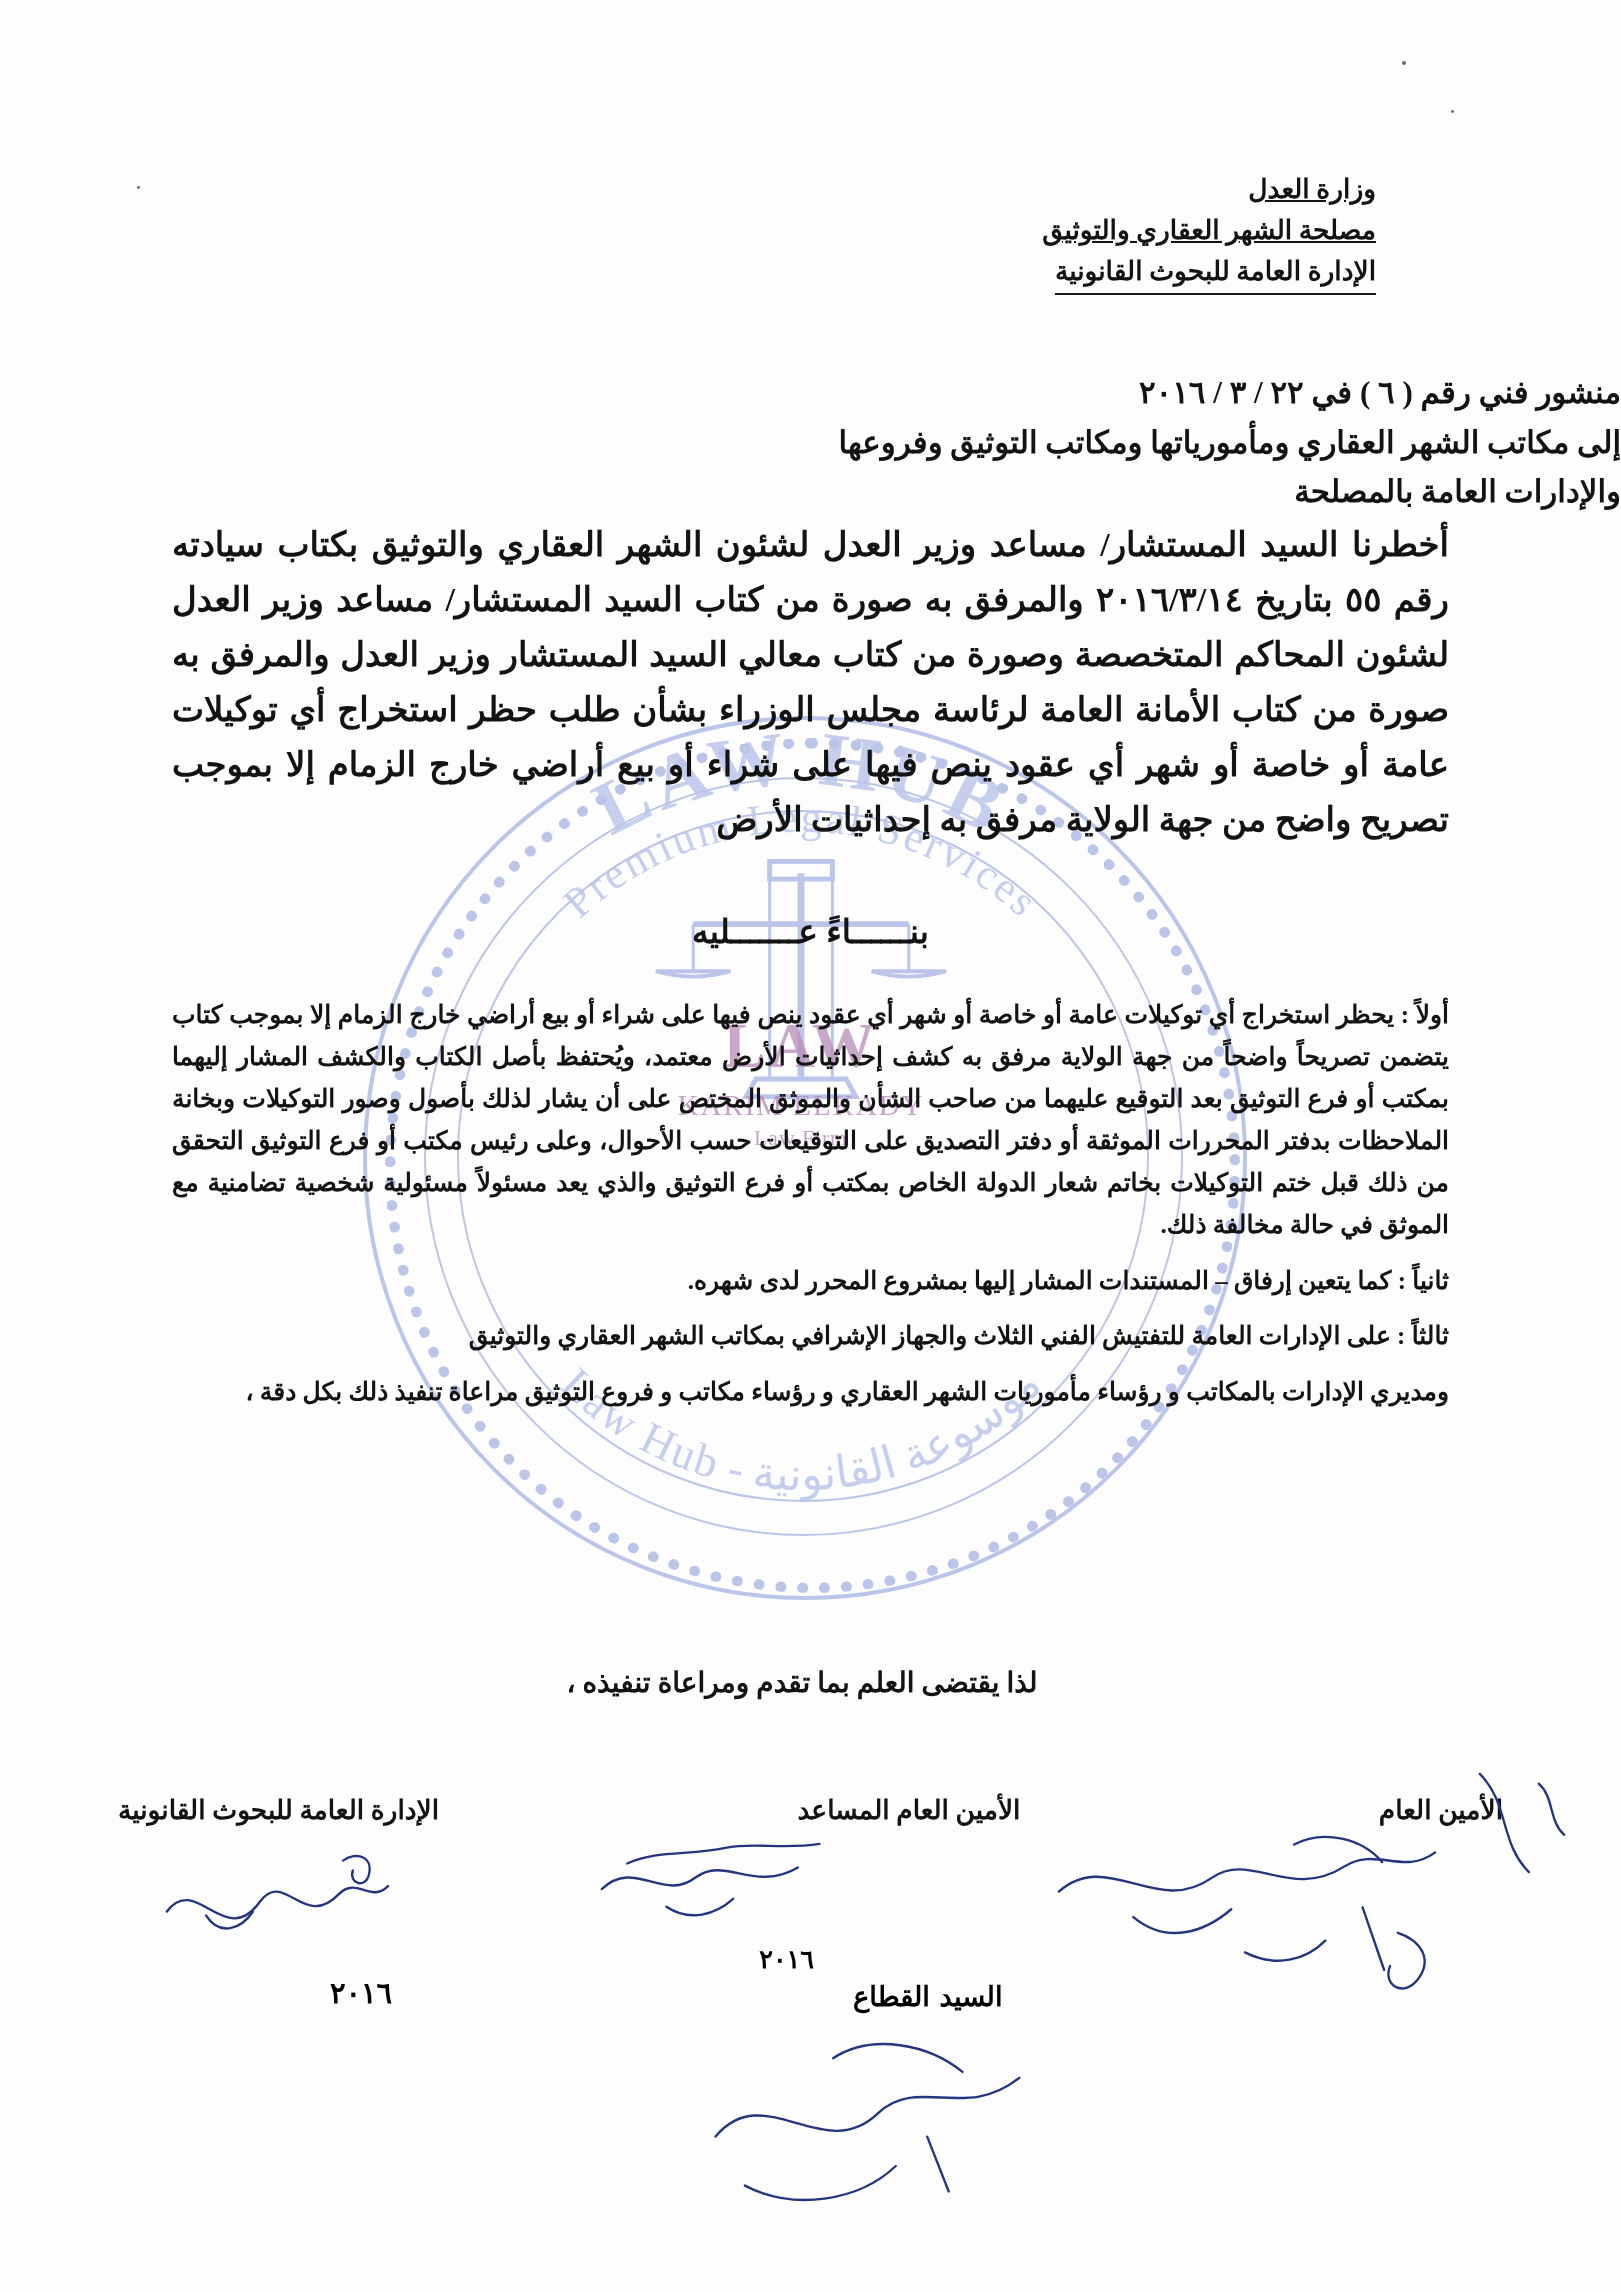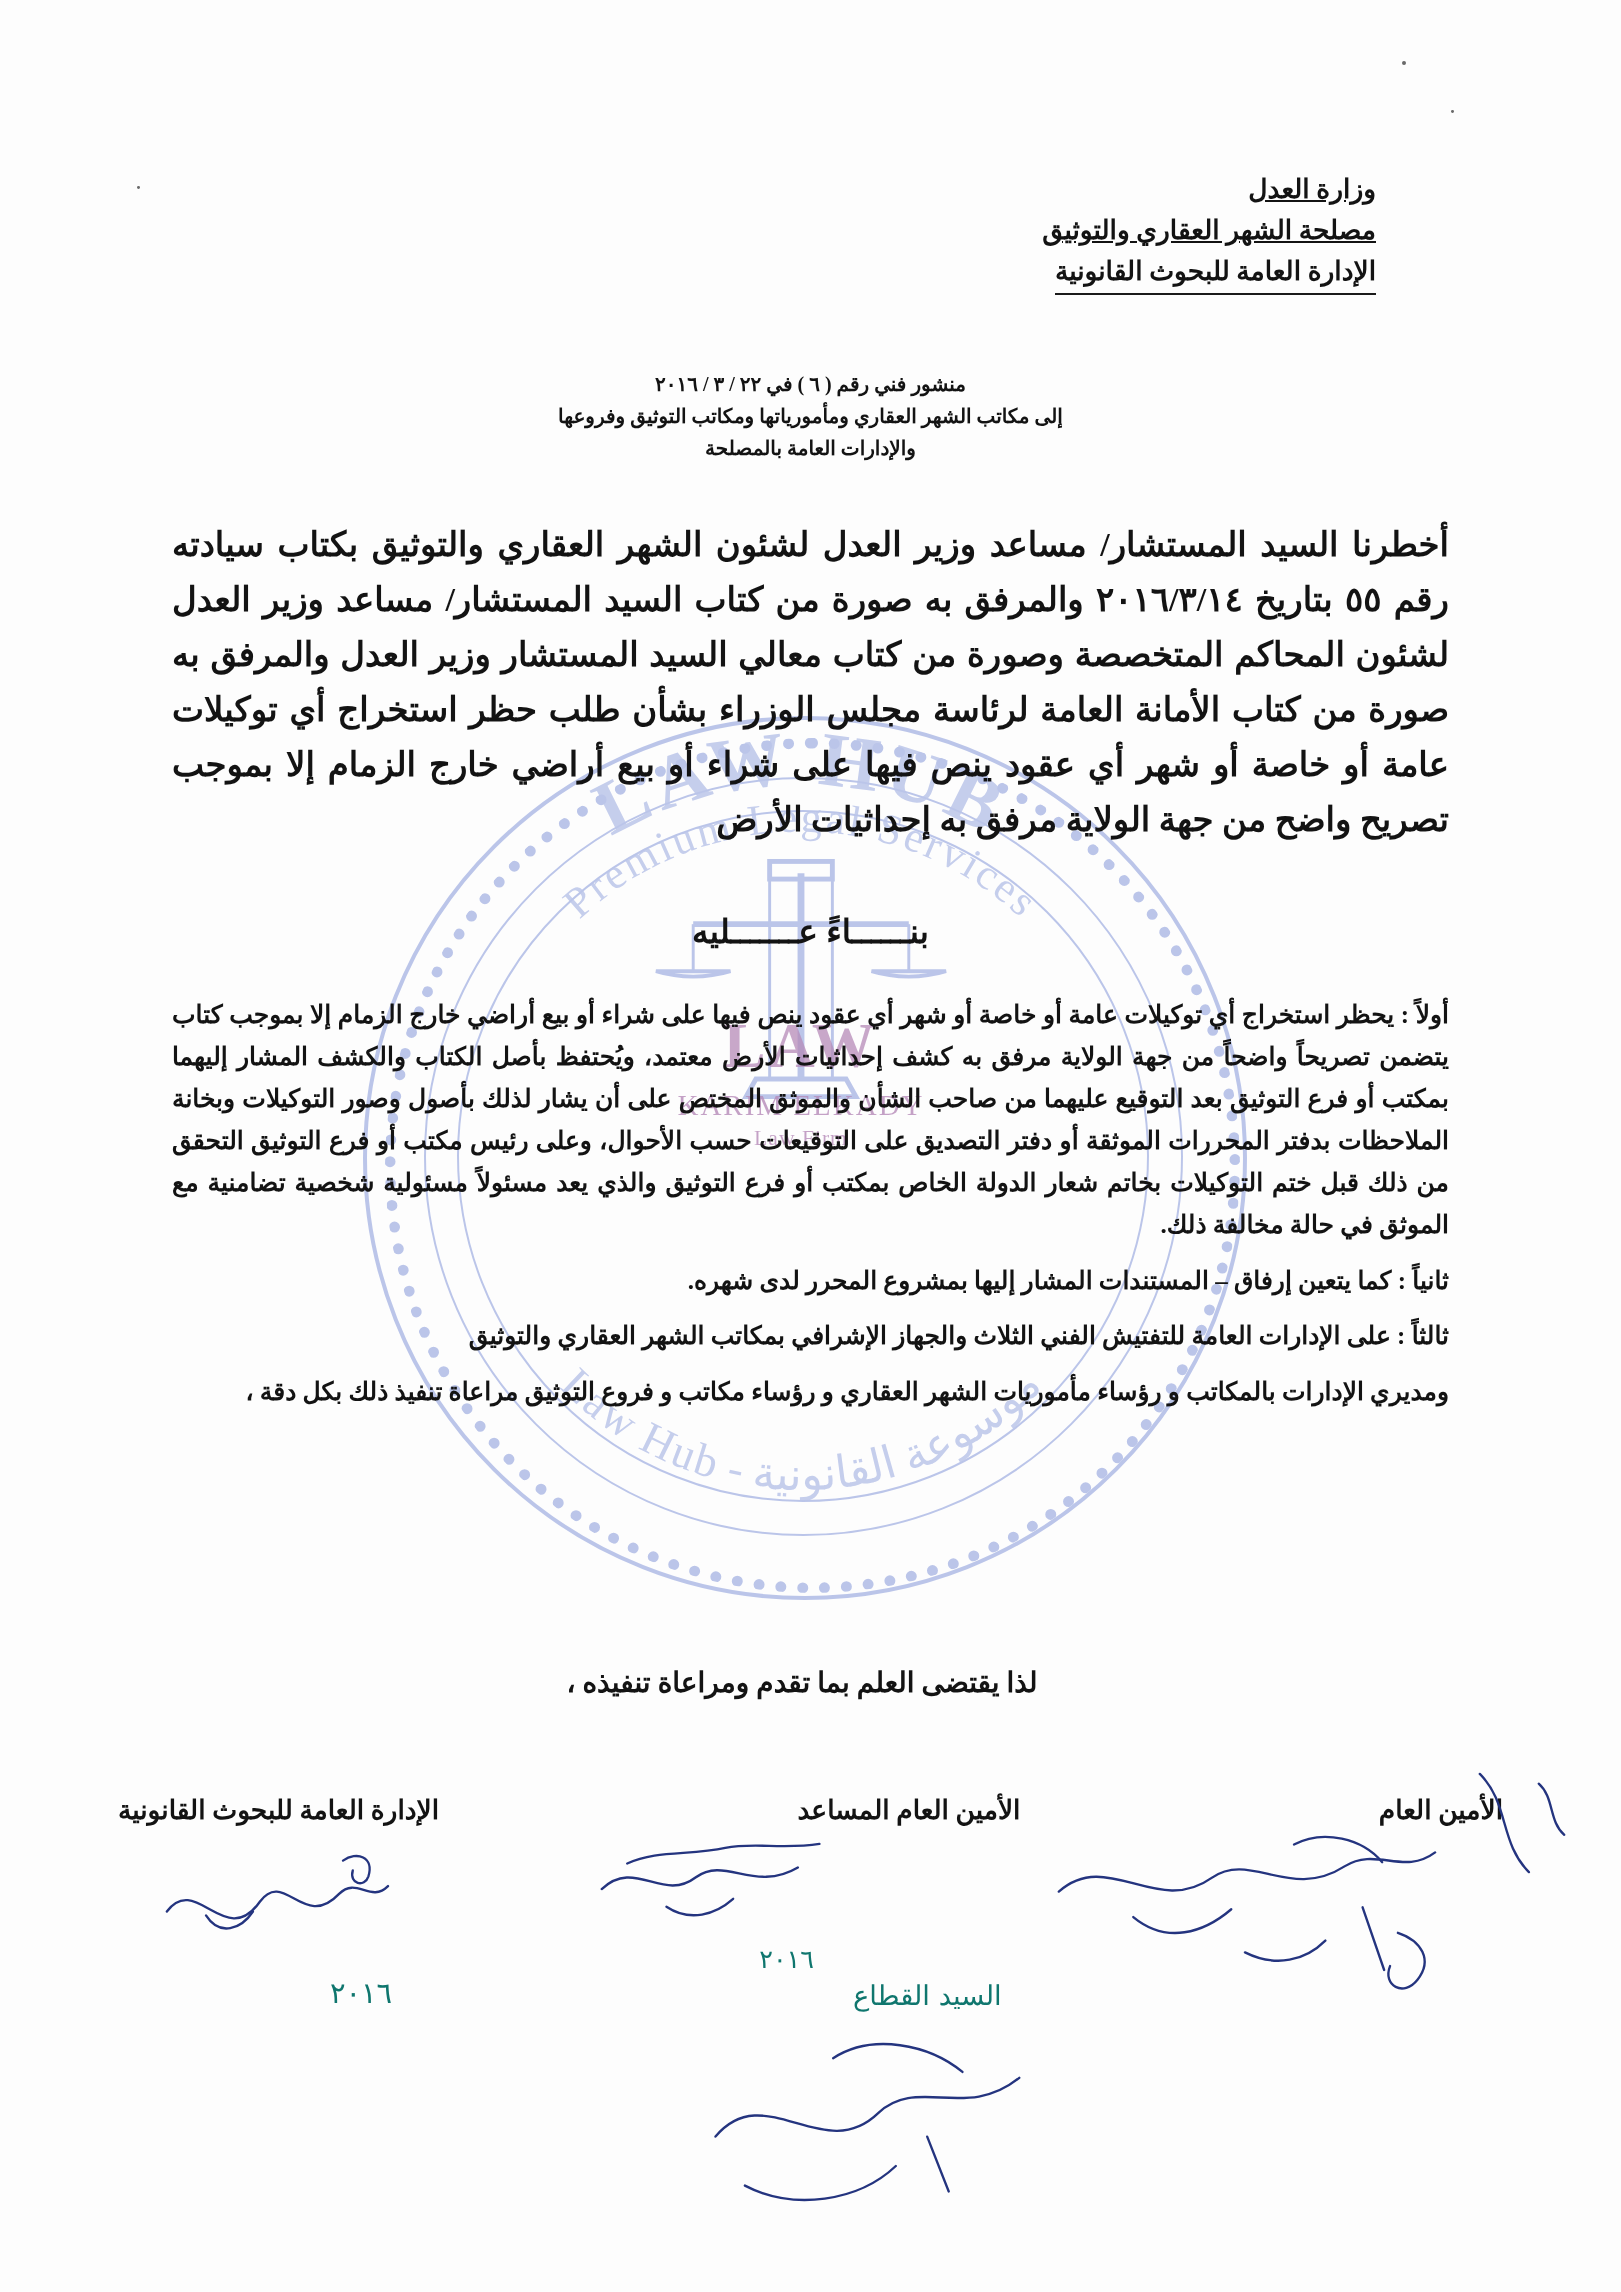--- a/index.html
+++ b/index.html
@@ -100,22 +100,22 @@
   }
   .letterhead .u {
     border-bottom: 2px solid #1b1b1b;
     display: inline-block;
     padding-bottom: 1px;
   }
   .circ-title {
     position: absolute;
     left: 0; right: 0;
     top: 368px;
-    text-align: center;
-    font-size: 20px;
+    text-align: right;
+    font-size: 31px;
     line-height: 1.6;
     font-weight: bold;
   }
   .circ-title .l2, .circ-title .l3 { display: block; }
 
   .body-block {
     position: absolute;
     right: 172px;
     left: 172px;
     top: 517px;
@@ -169,23 +169,24 @@
     display: flex;
     justify-content: space-between;
     font-size: 26.5px;
     font-weight: bold;
   }
   .signatures > div { text-align: center; }
 
   
   .ink {
     position: absolute;
-    color: #0f766e;
+    color: #000000;
     font-family: "DejaVu Serif", serif;
     pointer-events: none;
+    font-weight: bold;
   }
   .ink svg { display: block; }
   .ink svg path, .ink svg line { fill: none; stroke: #24347f; stroke-width: 2.4; stroke-linecap: round; }
 
   .marginal-dot {
     position: absolute;
     width: 3.9px; height: 3.9px;
     background: #6a6a6a;
     border-radius: 50%;
   }

